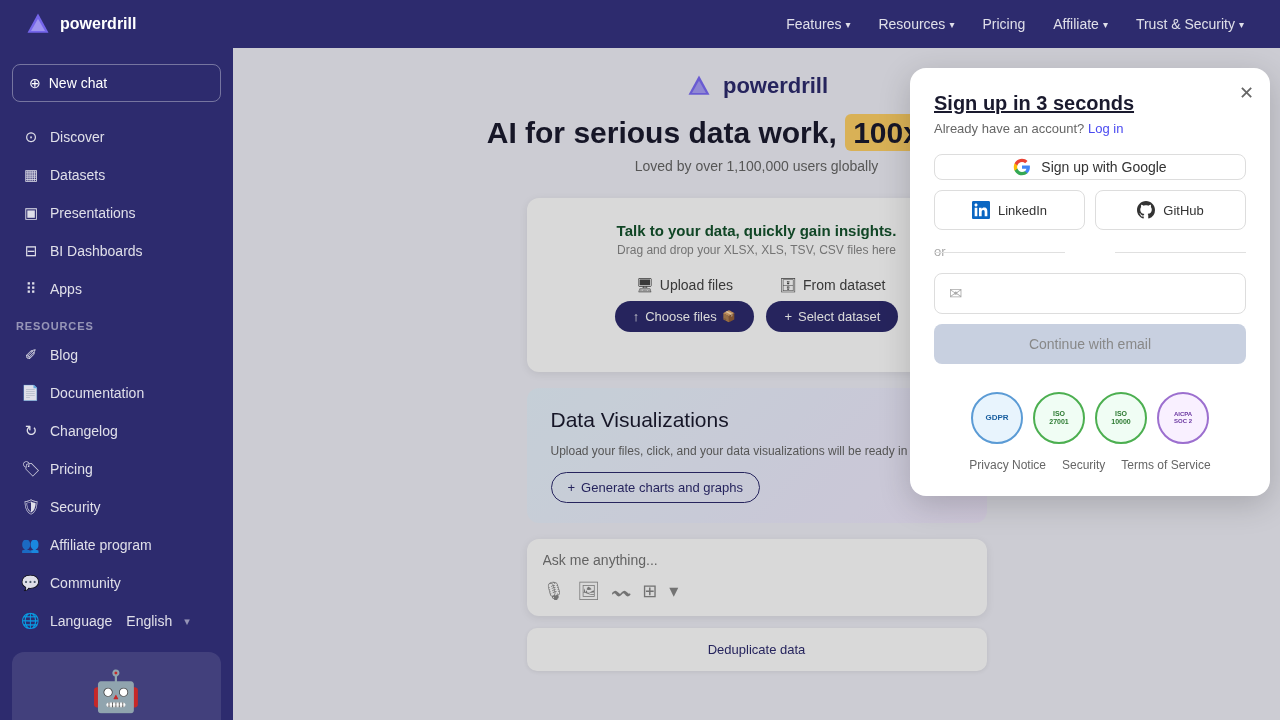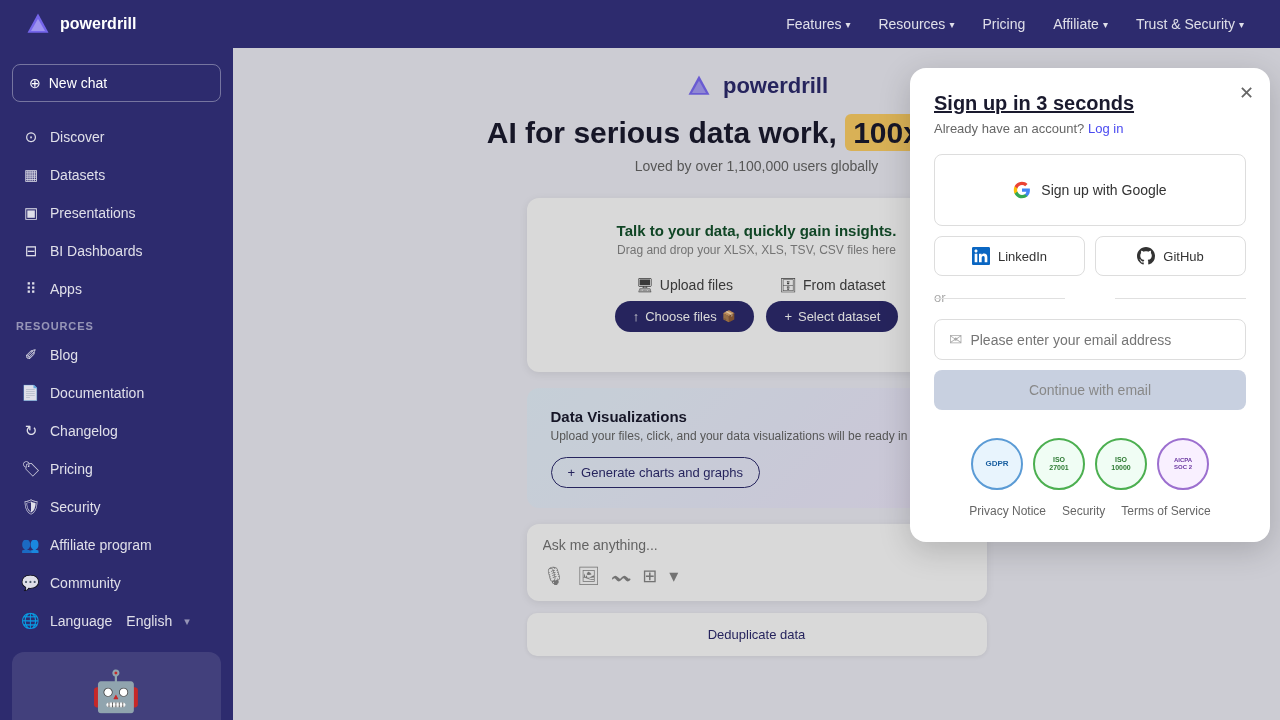--- a/index.html
+++ b/index.html
@@ -240,24 +240,24 @@
     
     .viz-card {
       background: linear-gradient(135deg, #e8f4fd, #f0e8fd);
       border-radius: 12px;
       padding: 20px 24px;
       width: 100%;
       max-width: 460px;
       margin-bottom: 16px;
     }
     .viz-card-title {
-      font-size: 15px;
-      font-weight: 700;
+      font-size: 21px;
+      font-weight: 400;
       color: #1a1a2e;
-      margin-bottom: 4px;
+      margin-bottom: 12px;
     }
     .viz-card-sub {
       font-size: 12px;
       color: #666;
       margin-bottom: 14px;
     }
     .generate-btn {
       background: transparent;
       border: 1.5px solid #2d2b6e;
       border-radius: 20px;
@@ -347,21 +347,21 @@
     .modal-sub a {
       color: #4a4af0;
       text-decoration: none;
       font-weight: 500;
     }
     .google-btn {
       width: 100%;
       border: 1.5px solid #ddd;
       border-radius: 8px;
       background: white;
-      padding: 26px;
+      padding: 3px;
       font-size: 14px;
       font-weight: 500;
       cursor: pointer;
       display: flex;
       align-items: center;
       justify-content: center;
       gap: 10px;
       margin-bottom: 10px;
       color: #333;
     }
@@ -701,21 +701,20 @@
               <path d="M12 0C5.37 0 0 5.37 0 12c0 5.31 3.435 9.795 8.205 11.385.6.105.825-.255.825-.57 0-.285-.015-1.23-.015-2.235-3.015.555-3.795-.735-4.035-1.41-.135-.345-.72-1.41-1.23-1.695-.42-.225-1.02-.78-.015-.795.945-.015 1.62.87 1.845 1.23 1.08 1.815 2.805 1.305 3.495.99.105-.78.42-1.305.765-1.605-2.67-.3-5.46-1.335-5.46-5.925 0-1.305.465-2.385 1.23-3.225-.12-.3-.54-1.53.12-3.18 0 0 1.005-.315 3.3 1.23.96-.27 1.98-.405 3-.405s2.04.135 3 .405c2.295-1.56 3.3-1.23 3.3-1.23.66 1.65.24 2.88.12 3.18.765.84 1.23 1.905 1.23 3.225 0 4.605-2.805 5.625-5.475 5.925.435.375.81 1.095.81 2.22 0 1.605-.015 2.895-.015 3.3 0 .315.225.69.825.57A12.02 12.02 0 0024 12c0-6.63-5.37-12-12-12z"></path>
             </svg>
             <span>GitHub</span>
           </button>
         </div>
 
         <div class="or-divider">or</div>
 
         <div class="email-input-wrap">
           <span style="color:#aaa; font-size:16px;">✉</span>
-          <input type="email" placeholder="Please enter your email address" style="">
         </div>
 
         <button class="continue-btn">Continue with email</button>
 
         <div class="trust-badges">
           <div class="badge gdpr">GDPR</div>
           <div class="badge iso1" style="font-size:7px;">ISO<br>27001</div>
           <div class="badge iso2" style="font-size:7px;">ISO<br>10000</div>
           <div class="badge soc" style="font-size:6px;">AICPA<br>SOC 2</div>
         </div>

